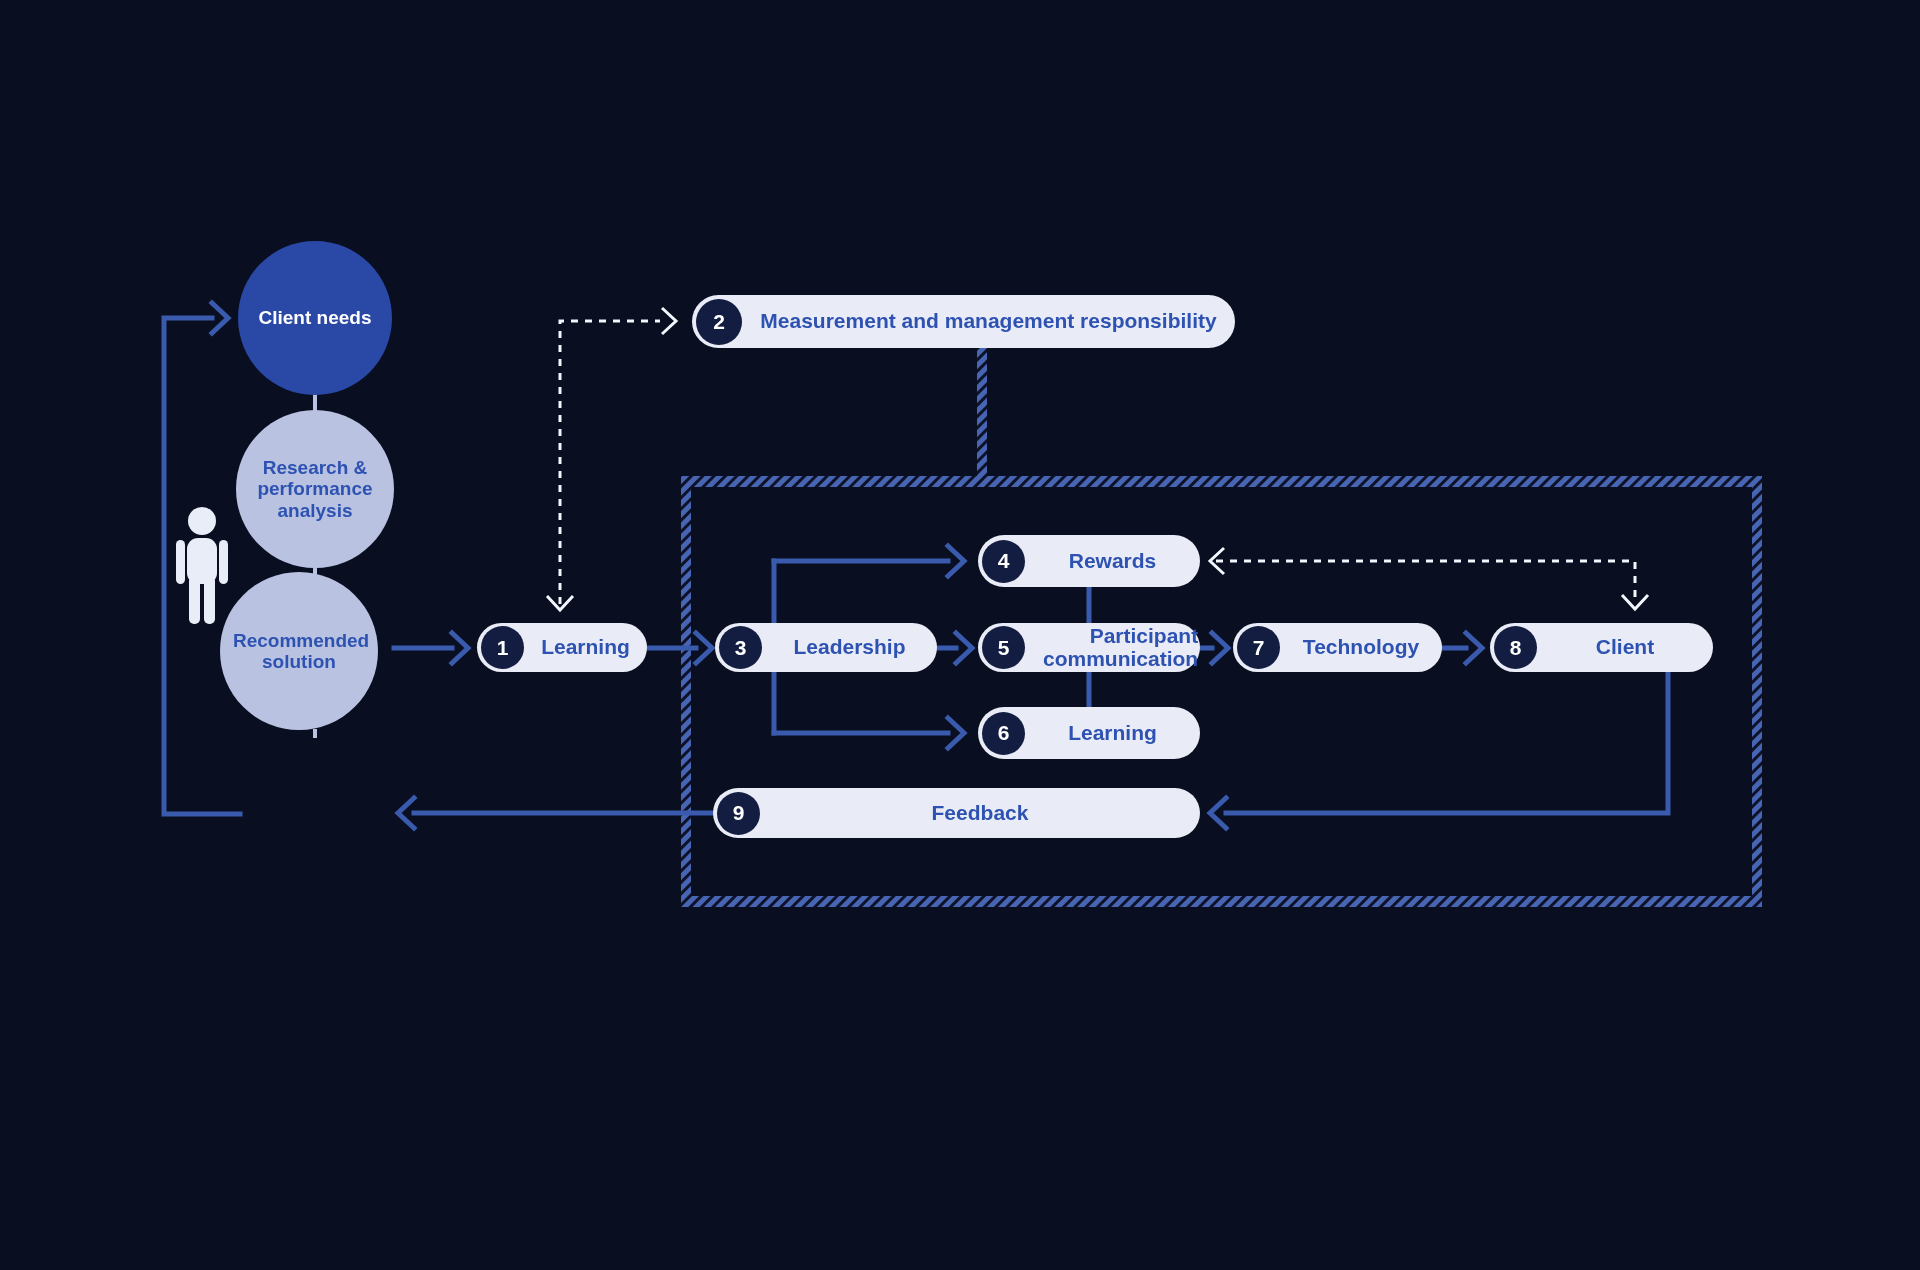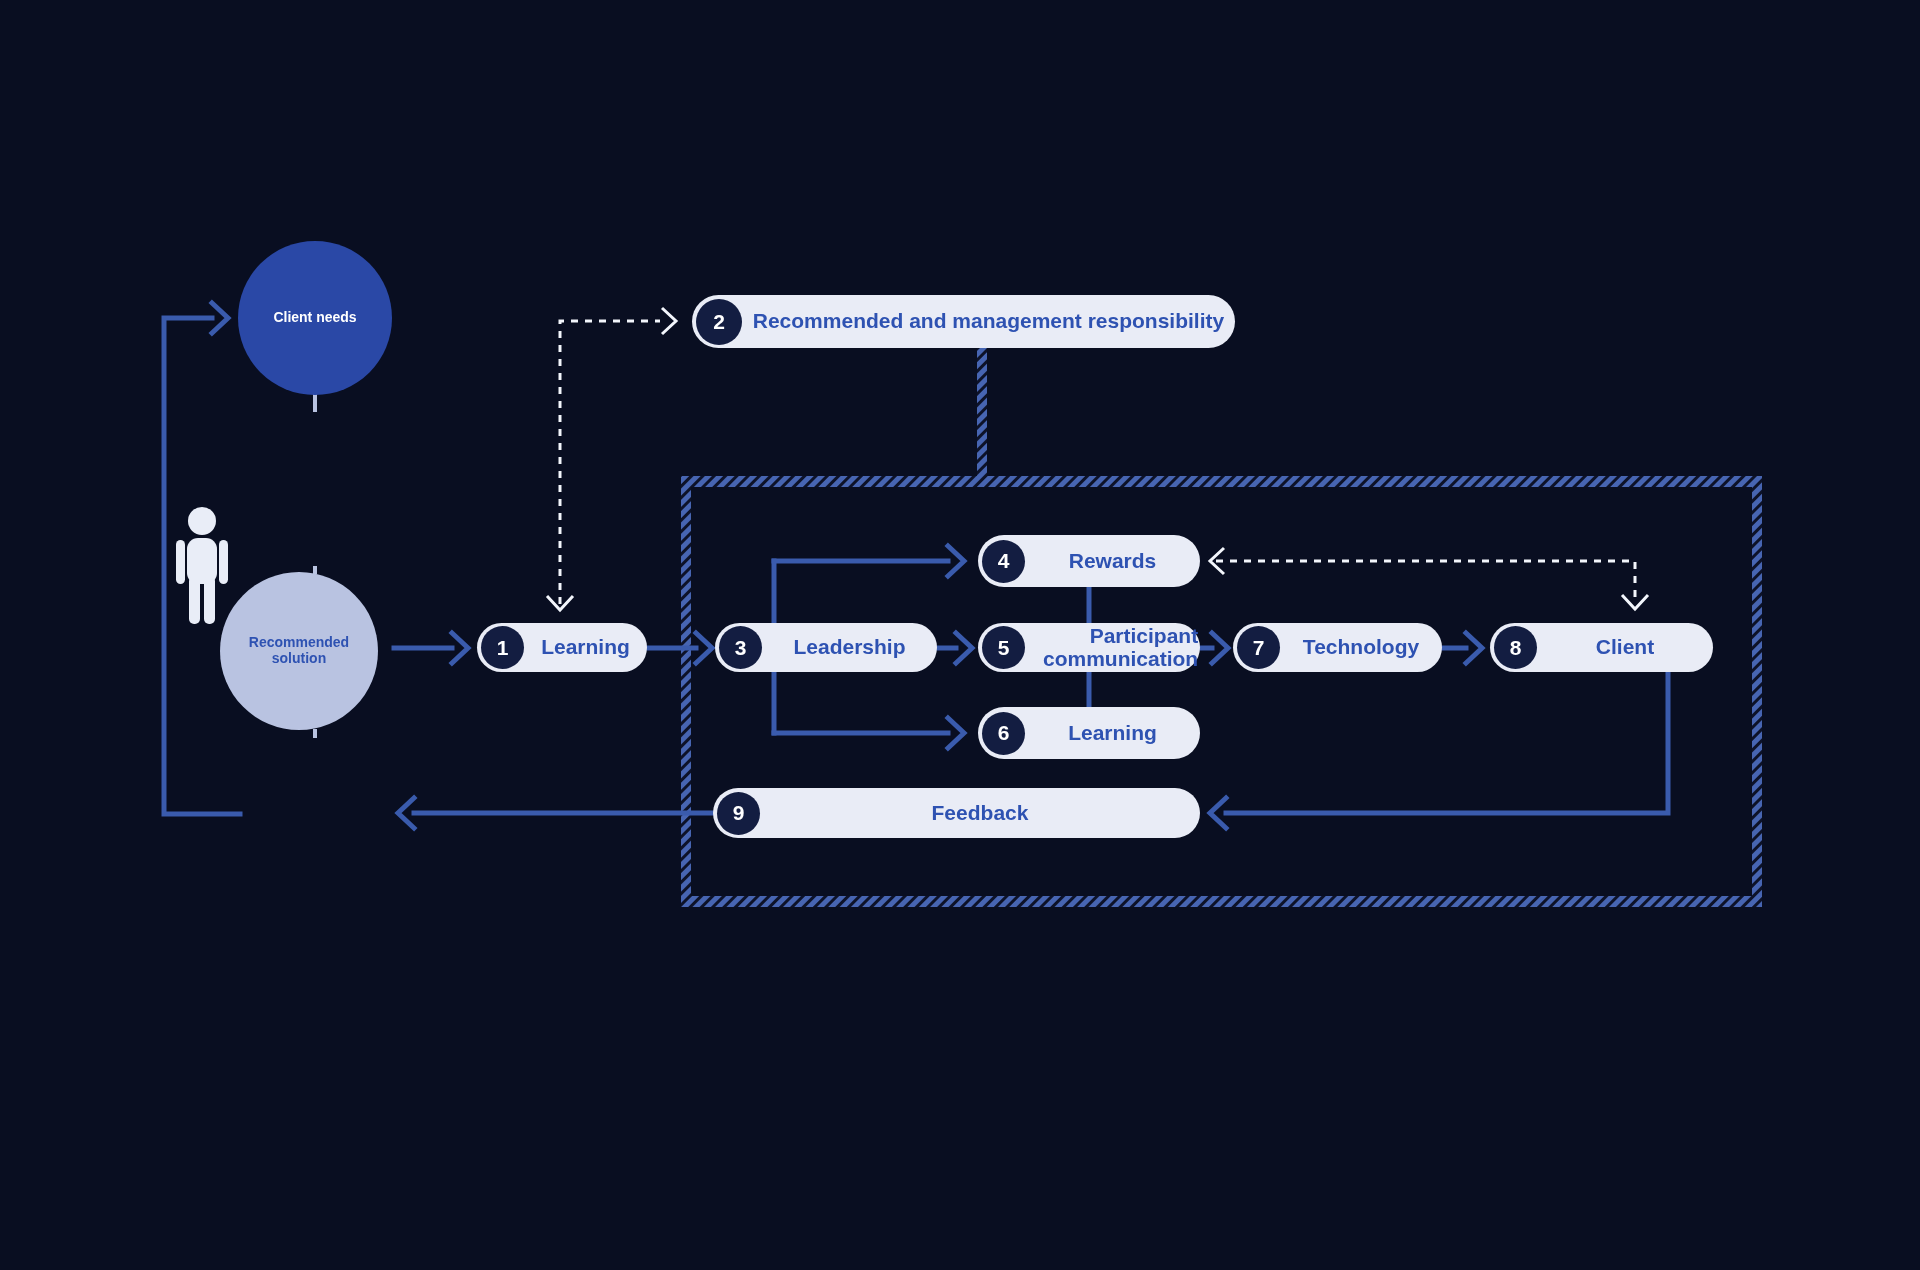--- a/index.html
+++ b/index.html
@@ -12,21 +12,21 @@
   }
   #connectors{position:absolute;left:0;top:0;z-index:1;}
   .circle{
     position:absolute;border-radius:50%;
     display:flex;align-items:center;justify-content:center;
     text-align:center;z-index:3;
   }
   .circle.dark{background:#2a48a6;color:#ffffff;}
   .circle.light{background:#b9c3e1;color:#2e52b2;}
   .circle-label{
-    font-weight:700;font-size:14px;line-height:1.12;
+    font-weight:700;font-size:19px;line-height:1.12;
     width:132px;display:inline-block;
   }
   .pill{
     position:absolute;background:#e9ecf6;border-radius:40px;
     display:flex;align-items:center;z-index:3;
   }
   .num{
     flex:0 0 auto;width:43px;height:43px;margin-left:4px;
     background:#131d41;border-radius:50%;
     display:flex;align-items:center;justify-content:center;
@@ -124,32 +124,35 @@
         <rect x="47" y="34" width="9" height="44" rx="4.5"></rect>
         <rect x="17" y="70" width="11" height="48" rx="5"></rect>
         <rect x="32" y="70" width="11" height="48" rx="5"></rect>
       </g>
     </svg>
   </div>
 
   <div class="circle dark" style="left:238px;top:241px;width:154px;height:154px">
     <span class="circle-label">Client needs</span>
   </div>
+  <div class="circle light" style="left:236px;top:410px;width:158px;height:158px">
+    <span class="circle-label">Research &amp; performance analysis</span>
+  </div>
   <div class="circle light" style="left:220px;top:572px;width:158px;height:158px">
     <span class="circle-label">Recommended solution</span>
   </div>
 
   <div class="pill" style="left:477px;top:623px;width:170px;height:49px">
     <span class="num">1</span>
     <span class="pill-label">Learning</span>
   </div>
 
   <div class="pill big" style="left:692px;top:295px;width:543px;height:53px">
     <span class="num">2</span>
-    <span class="pill-label">Recommended and management responsibility</span>
+    <span class="pill-label">Measurement and management responsibility</span>
   </div>
 
   <div class="pill" style="left:715px;top:623px;width:222px;height:49px">
     <span class="num">3</span>
     <span class="pill-label">Leadership</span>
   </div>
 
   <div class="pill" style="left:978px;top:535px;width:222px;height:52px">
     <span class="num">4</span>
     <span class="pill-label">Rewards</span>

